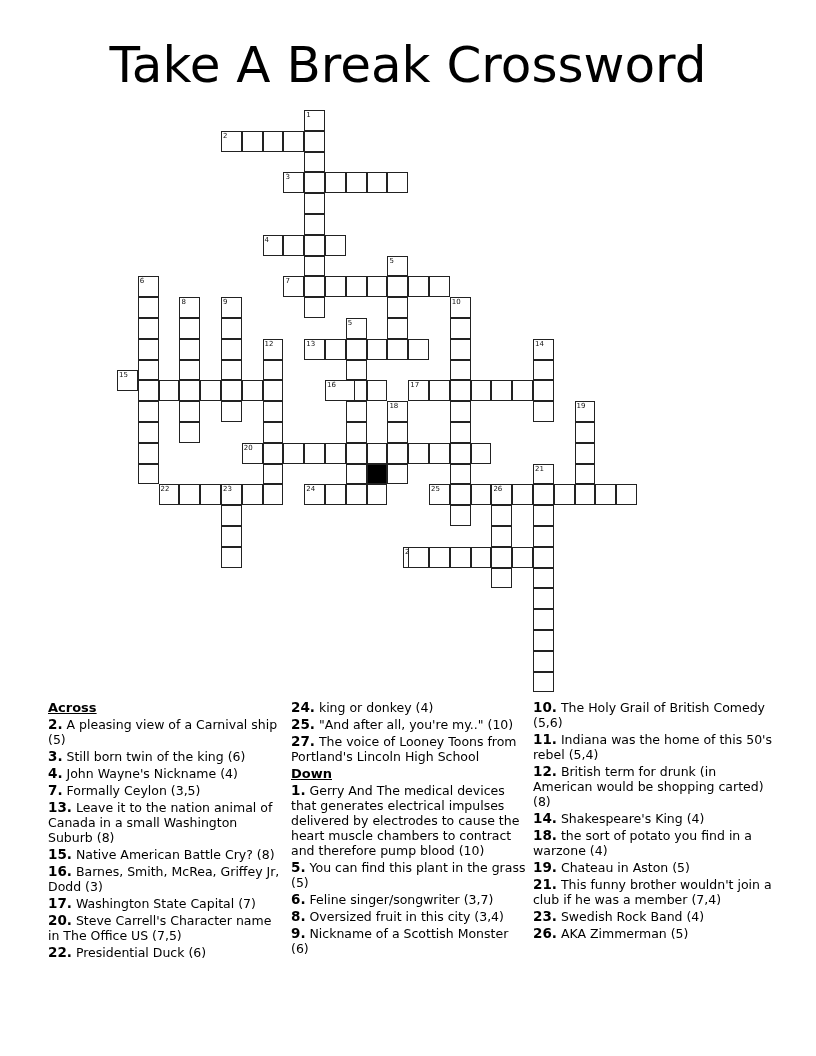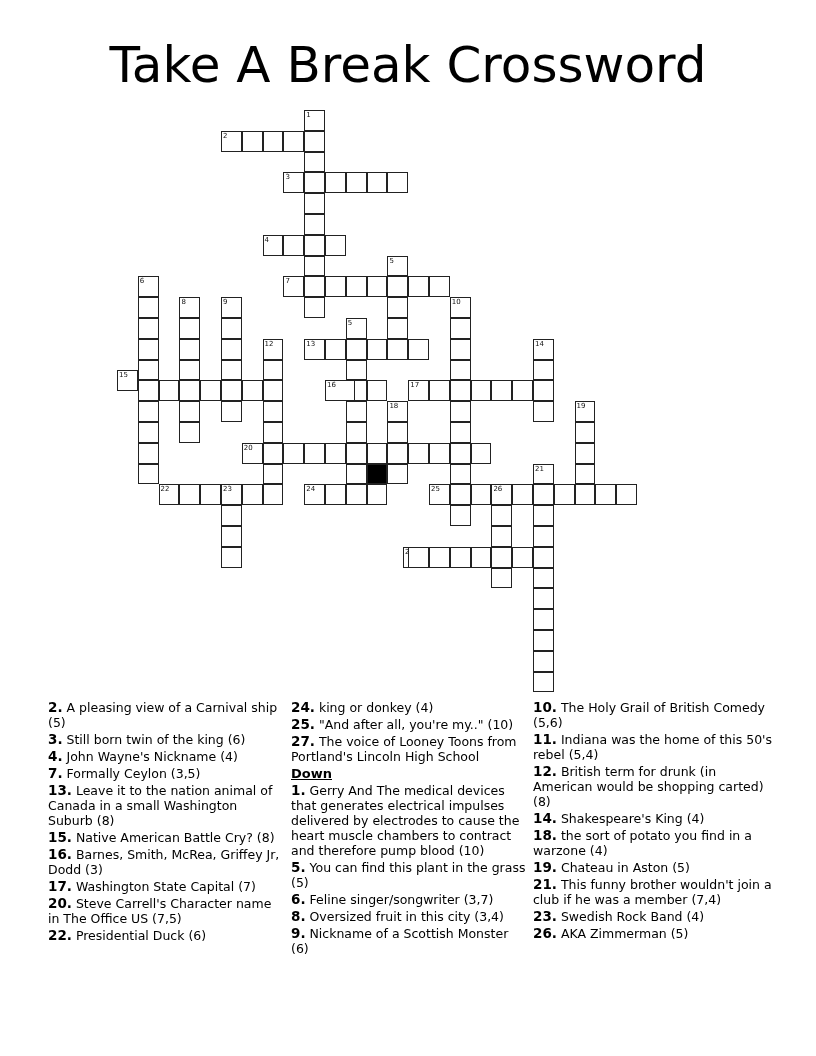--- a/index.html
+++ b/index.html
@@ -233,20 +233,21 @@
     </div>
     <div class="cell" style="left: 291.2px; top: 436.8px;"></div>
     <div class="cell" style="left: 312px; top: 436.8px;"></div>
     <div class="cell" style="left: 332.8px; top: 436.8px;"></div>
     <div class="cell" style="left: 353.6px; top: 436.8px;"></div>
     <div class="cell" style="left: 395.2px; top: 436.8px;"></div>
     <div class="cell black" style="left: 249.6px; top: 353.6px;"></div>
   </div>
 
 <div class="col c1">
+  <div class="hdr">Across</div>
   <div class="clue"><b>2.</b> <span>A pleasing view of a Carnival ship (5)</span></div>
   <div class="clue"><b>3.</b> <span>Still born twin of the king (6)</span></div>
   <div class="clue"><b>4.</b> <span>John Wayne's Nickname (4)</span></div>
   <div class="clue"><b>7.</b> <span>Formally Ceylon (3,5)</span></div>
   <div class="clue"><b>13.</b> <span>Leave it to the nation animal of Canada in a small Washington Suburb (8)</span></div>
   <div class="clue"><b>15.</b> <span>Native American Battle Cry? (8)</span></div>
   <div class="clue"><b>16.</b> <span>Barnes, Smith, McRea, Griffey Jr, Dodd (3)</span></div>
   <div class="clue"><b>17.</b> <span>Washington State Capital (7)</span></div>
   <div class="clue"><b>20.</b> <span>Steve Carrell's Character name in The Office US (7,5)</span></div>
   <div class="clue"><b>22.</b> <span>Presidential Duck (6)</span></div>

